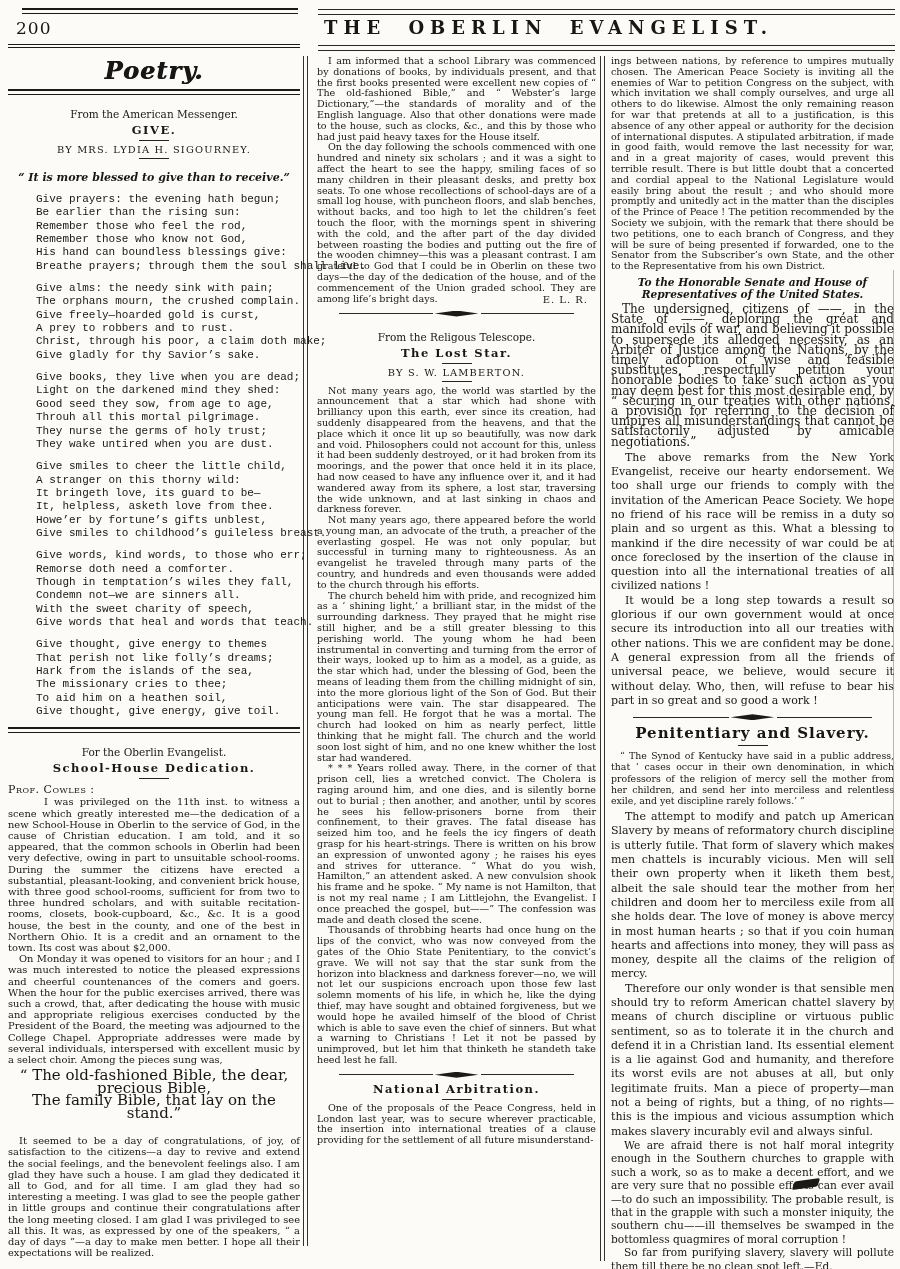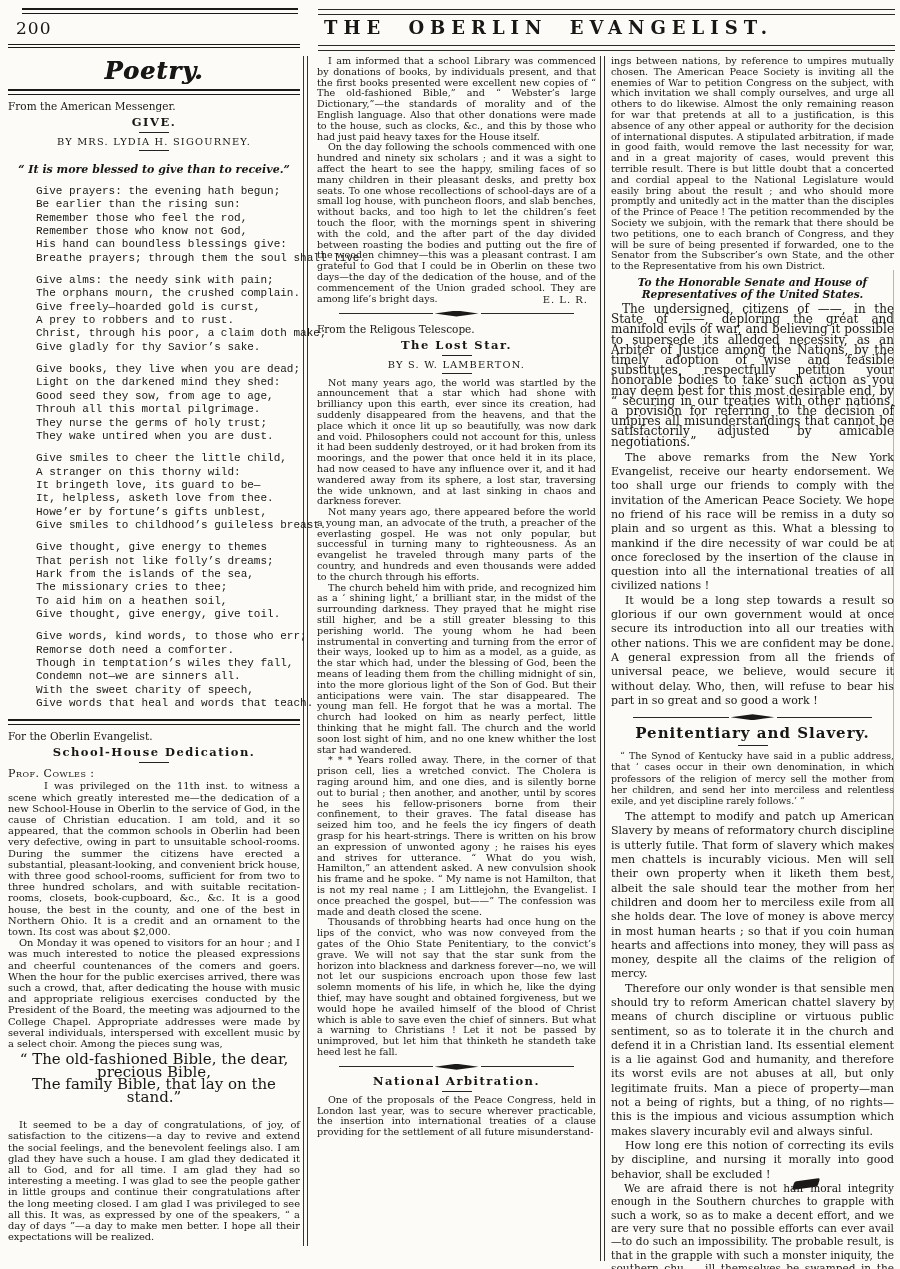--- a/index.html
+++ b/index.html
@@ -30,21 +30,21 @@
   .col{position:absolute;top:56px;}
   .col1{left:8px;width:292px;}
   .col2{left:317px;width:279px;}
   .col3{left:611px;width:283px;}
 
   p{margin:0;}
   .p{font-size:9.6px;line-height:10.8px;text-align:justify;text-indent:11px;}
   .noind{text-indent:0;}
   .col1 .p{font-size:9.9px;line-height:11.2px;}
 
-  .src{font-size:10.5px;margin-top:5px;}
+  .src{text-align:center;font-size:10.5px;margin-top:13px;}
   .ttl{text-align:center;font-size:11.5px;font-weight:bold;letter-spacing:1.5px;margin-top:3px;}
   .ttl-big{text-align:center;font-size:15px;font-weight:bold;letter-spacing:1px;margin-top:2px;}
   .byl{text-align:center;font-size:9.8px;letter-spacing:1.2px;margin-top:2px;}
   .srule{width:30px;margin:3px auto;border-top:1.2px solid #222;}
   .salut{font-variant:small-caps;font-size:11px;margin-top:4px;letter-spacing:0.5px;}
 
   
   .poetry-head{
     text-align:center;font-size:24px;font-weight:bold;font-style:italic;
     letter-spacing:1px;margin:0 0 4px 0;text-shadow:0.6px 0 0 #181715;
@@ -127,35 +127,35 @@
     </div>
     <div class="stanza">
       <div class="pline">Give smiles to cheer the little child,</div>
       <div class="pline">A stranger on this thorny wild:</div>
       <div class="pline">It bringeth love, its guard to be—</div>
       <div class="pline">It, helpless, asketh love from thee.</div>
       <div class="pline">Howe’er by fortune’s gifts unblest,</div>
       <div class="pline">Give smiles to childhood’s guileless breast.</div>
     </div>
     <div class="stanza">
+      <div class="pline">Give words, kind words, to those who err;</div>
+      <div class="pline">Remorse doth need a comforter.</div>
+      <div class="pline">Though in temptation’s wiles they fall,</div>
+      <div class="pline">Condemn not—we are sinners all.</div>
+      <div class="pline">With the sweet charity of speech,</div>
+      <div class="pline">Give words that heal and words that teach.</div>
+    </div>
+    <div class="stanza">
       <div class="pline">Give thought, give energy to themes</div>
       <div class="pline">That perish not like folly’s dreams;</div>
       <div class="pline">Hark from the islands of the sea,</div>
       <div class="pline">The missionary cries to thee;</div>
       <div class="pline">To aid him on a heathen soil,</div>
       <div class="pline">Give thought, give energy, give toil.</div>
     </div>
-    <div class="stanza">
-      <div class="pline">Give words, kind words, to those who err;</div>
-      <div class="pline">Remorse doth need a comforter.</div>
-      <div class="pline">Though in temptation’s wiles they fall,</div>
-      <div class="pline">Condemn not—we are sinners all.</div>
-      <div class="pline">With the sweet charity of speech,</div>
-      <div class="pline">Give words that heal and words that teach.</div>
-    </div>
 
     <div class="drule" style="margin-top:6px;"></div>
 
     <div class="src">For the Oberlin Evangelist.</div>
     <div class="ttl">School-House Dedication.</div>
     <div class="srule"></div>
     <div class="salut">Prof. Cowles :</div>
     <p class="p deep">I was privileged on the 11th inst. to witness a scene which greatly interested me—the dedication of a new School-House in Oberlin to the service of God, in the cause of Christian education.  I am told, and it so appeared, that the common schools in Oberlin had been very defective, owing in part to unsuitable school-rooms. During the summer the citizens have erected a substantial, pleasant-looking, and convenient brick house, with three good school-rooms, sufficient for from two to three hundred scholars, and with suitable recitation-rooms, closets, book-cupboard, &amp;c., &amp;c.  It is a good house, the best in the county, and one of the best in Northern Ohio.  It is a credit and an ornament to the town.  Its cost was about $2,000.</p>
     <p class="p">On Monday it was opened to visitors for an hour ; and I was much interested to notice the pleased expressions and cheerful countenances of the comers and goers. When the hour for the public exercises arrived, there was such a crowd, that, after dedicating the house with music and appropriate religious exercises conducted by the President of the Board, the meeting was adjourned to the College Chapel.  Appropriate addresses were made by several individuals, interspersed with excellent music by a select choir.  Among the pieces sung was,</p>
     <div class="hymn">
@@ -207,19 +207,18 @@
     <div class="orn">
       <span class="dia"></span>
     </div>
 
     <div class="ttl-big">Penitentiary and Slavery.</div>
     <div class="srule"></div>
 
     <p class="quote">“ The Synod of Kentucky have said in a public address, that ‘ cases occur in their own denomination, in which professors of the religion of mercy sell the mother from her children, and send her into merciless and relentless exile, and yet discipline rarely follows.’ ”</p>
     <p class="loose mt4">The attempt to modify and patch up American Slavery by means of reformatory church discipline is utterly futile.  That form of slavery which makes men chattels is incurably vicious.  Men will sell their own property when it liketh them best, albeit the sale should tear the mother from her children and doom her to merciless exile from all she holds dear.  The love of money is above mercy in most human hearts ; so that if you coin human hearts and affections into money, they will pass as money, despite all the claims of the religion of mercy.</p>
     <p class="loose">Therefore our only wonder is that sensible men should try to reform American chattel slavery by means of church discipline or virtuous public sentiment, so as to tolerate it in the church and defend it in a Christian land.  Its essential element is a lie against God and humanity, and therefore its worst evils are not abuses at all, but only legitimate fruits.  Man a piece of property—man not a being of rights, but a thing, of no rights—this is the impious and vicious assumption which makes slavery incurably evil and always sinful.</p>
-    <p class="loose">How long ere this notion of correcting its evils by discipline, and nursing it morally into good behavior, shall be excluded !</p>
     <p class="loose2">We are afraid there is not half moral integrity enough in the Southern churches to grapple with such a work, so as to make a decent effort, and we are very sure that no possible efforts can ever avail—to do such an impossibility.  The probable result, is that in the grapple with such a monster iniquity, the southern chu——ill themselves be swamped in the bottomless quagmires of moral corruption !</p>
     <p class="loose2">So far from purifying slavery, slavery will pollute them till there be no clean spot left.—Ed.</p>
   </div>
 
   <span class="blot"></span>
 </div>
 
 </body></html>

